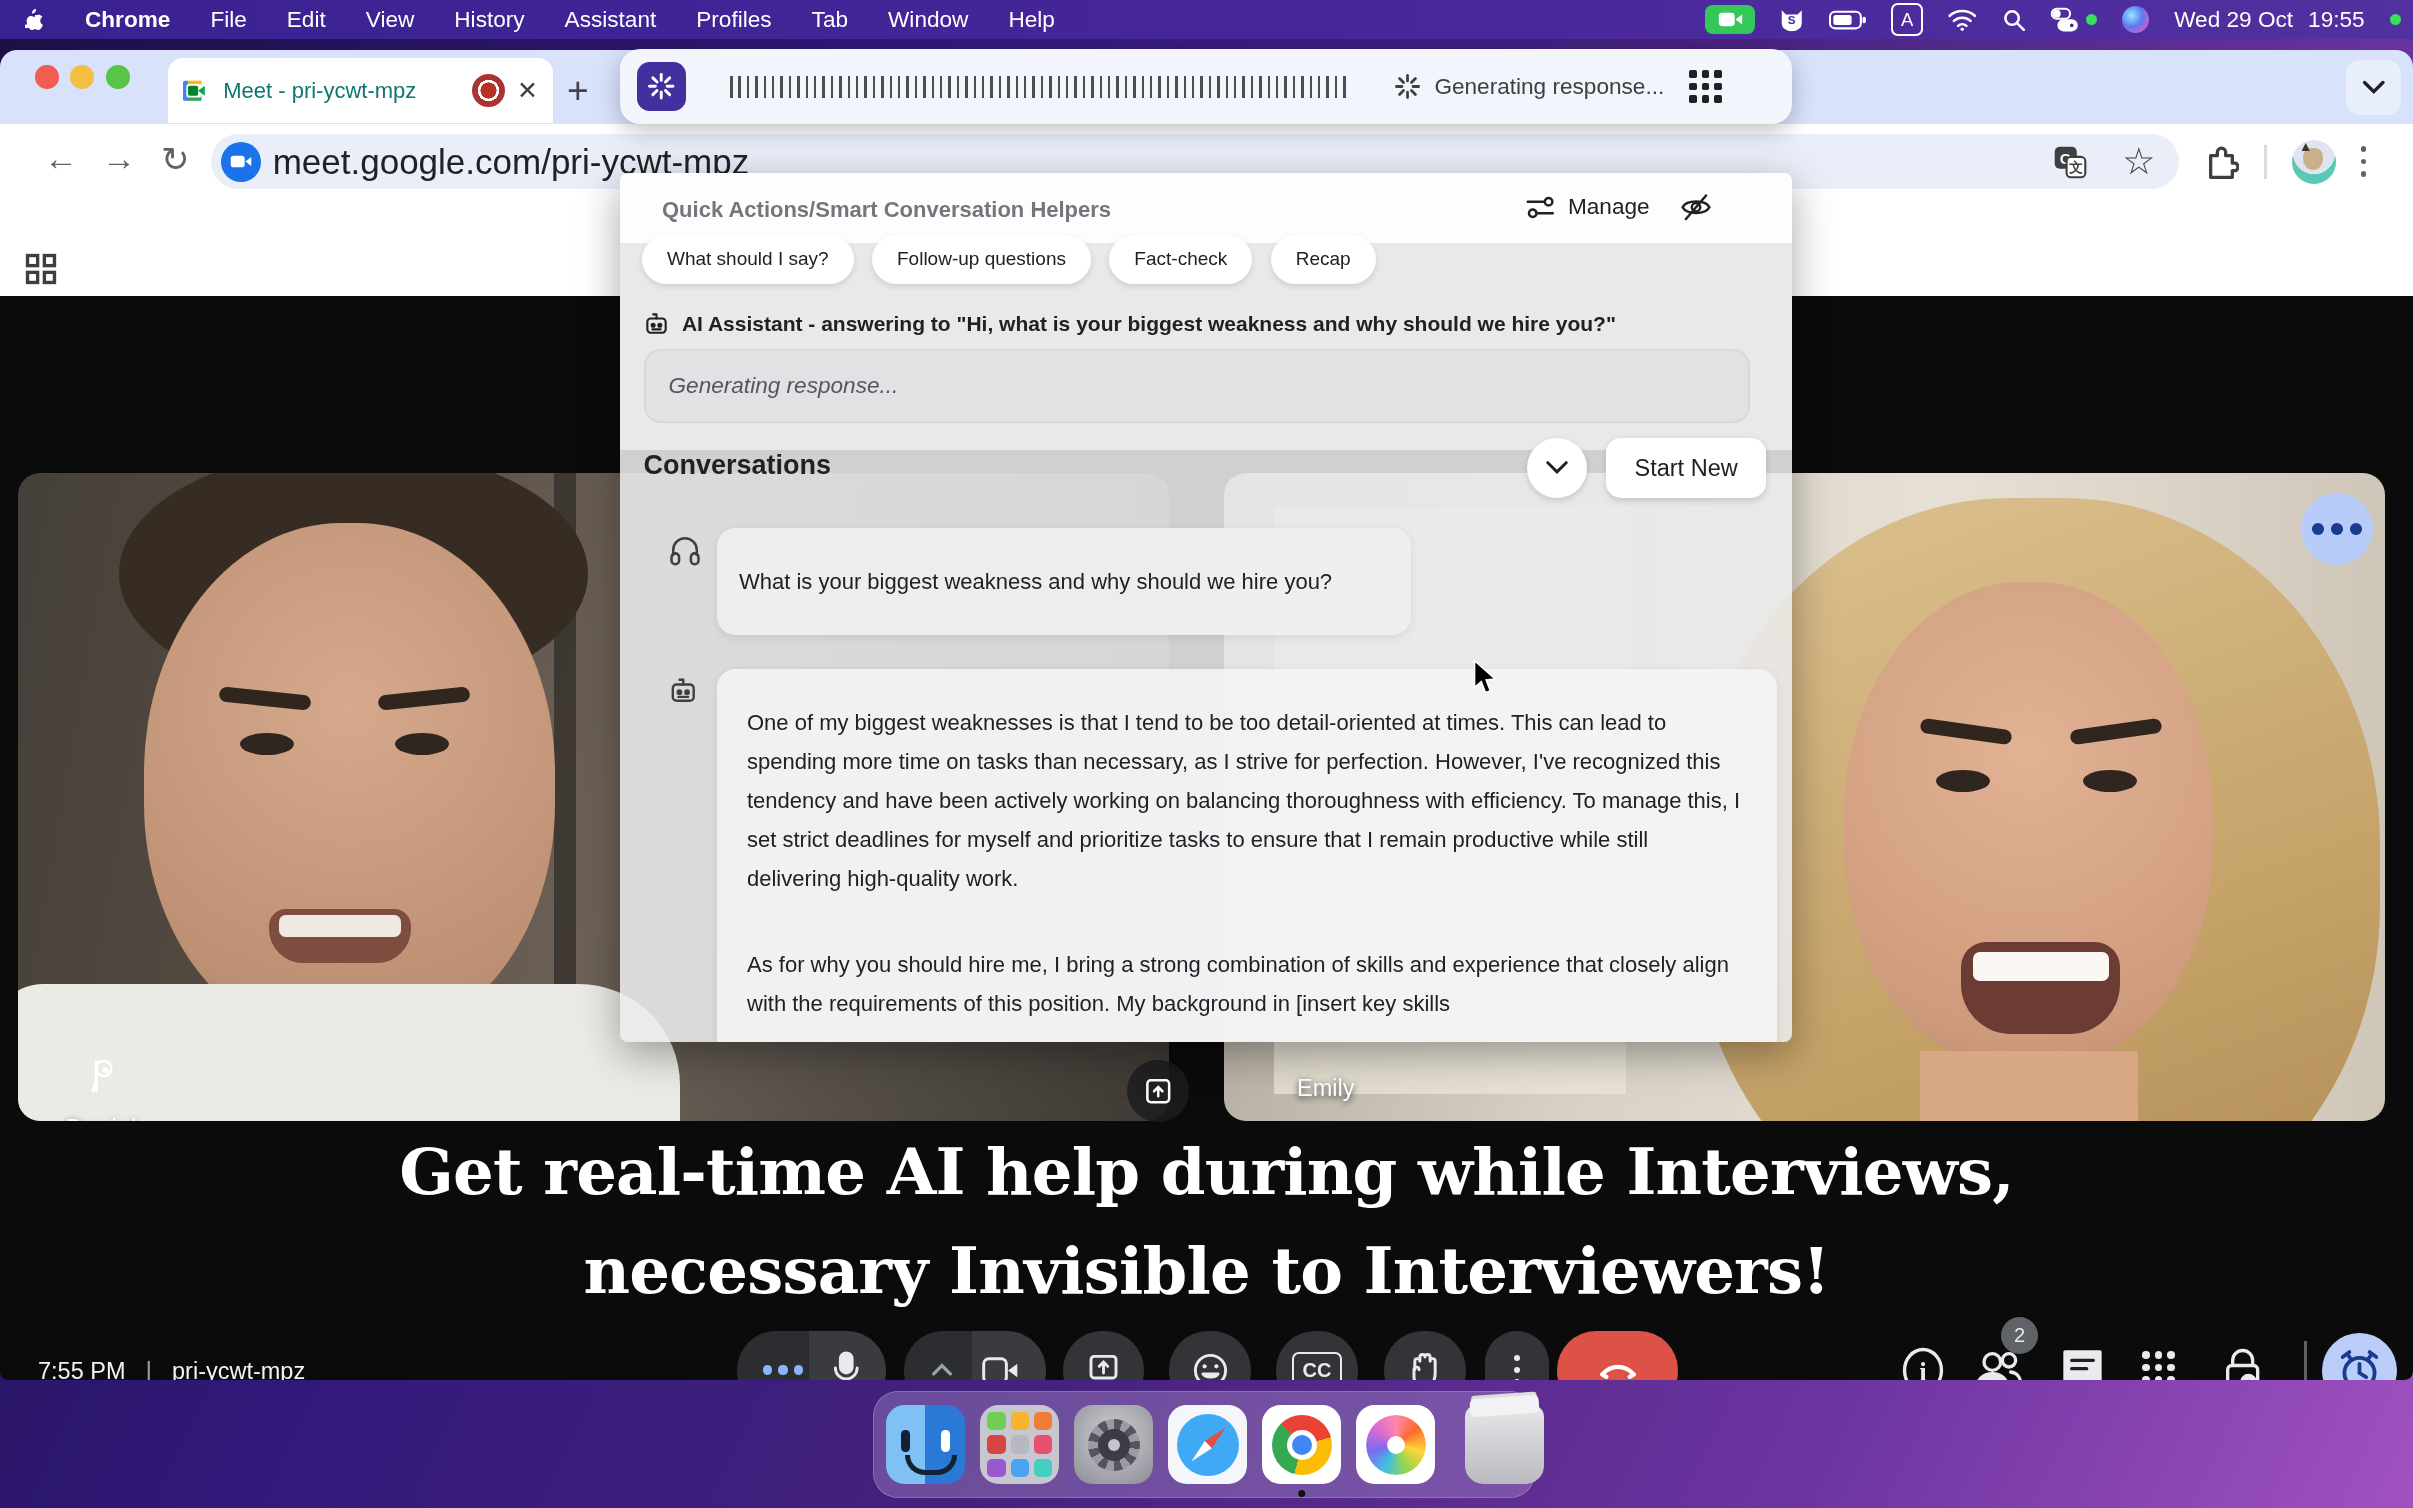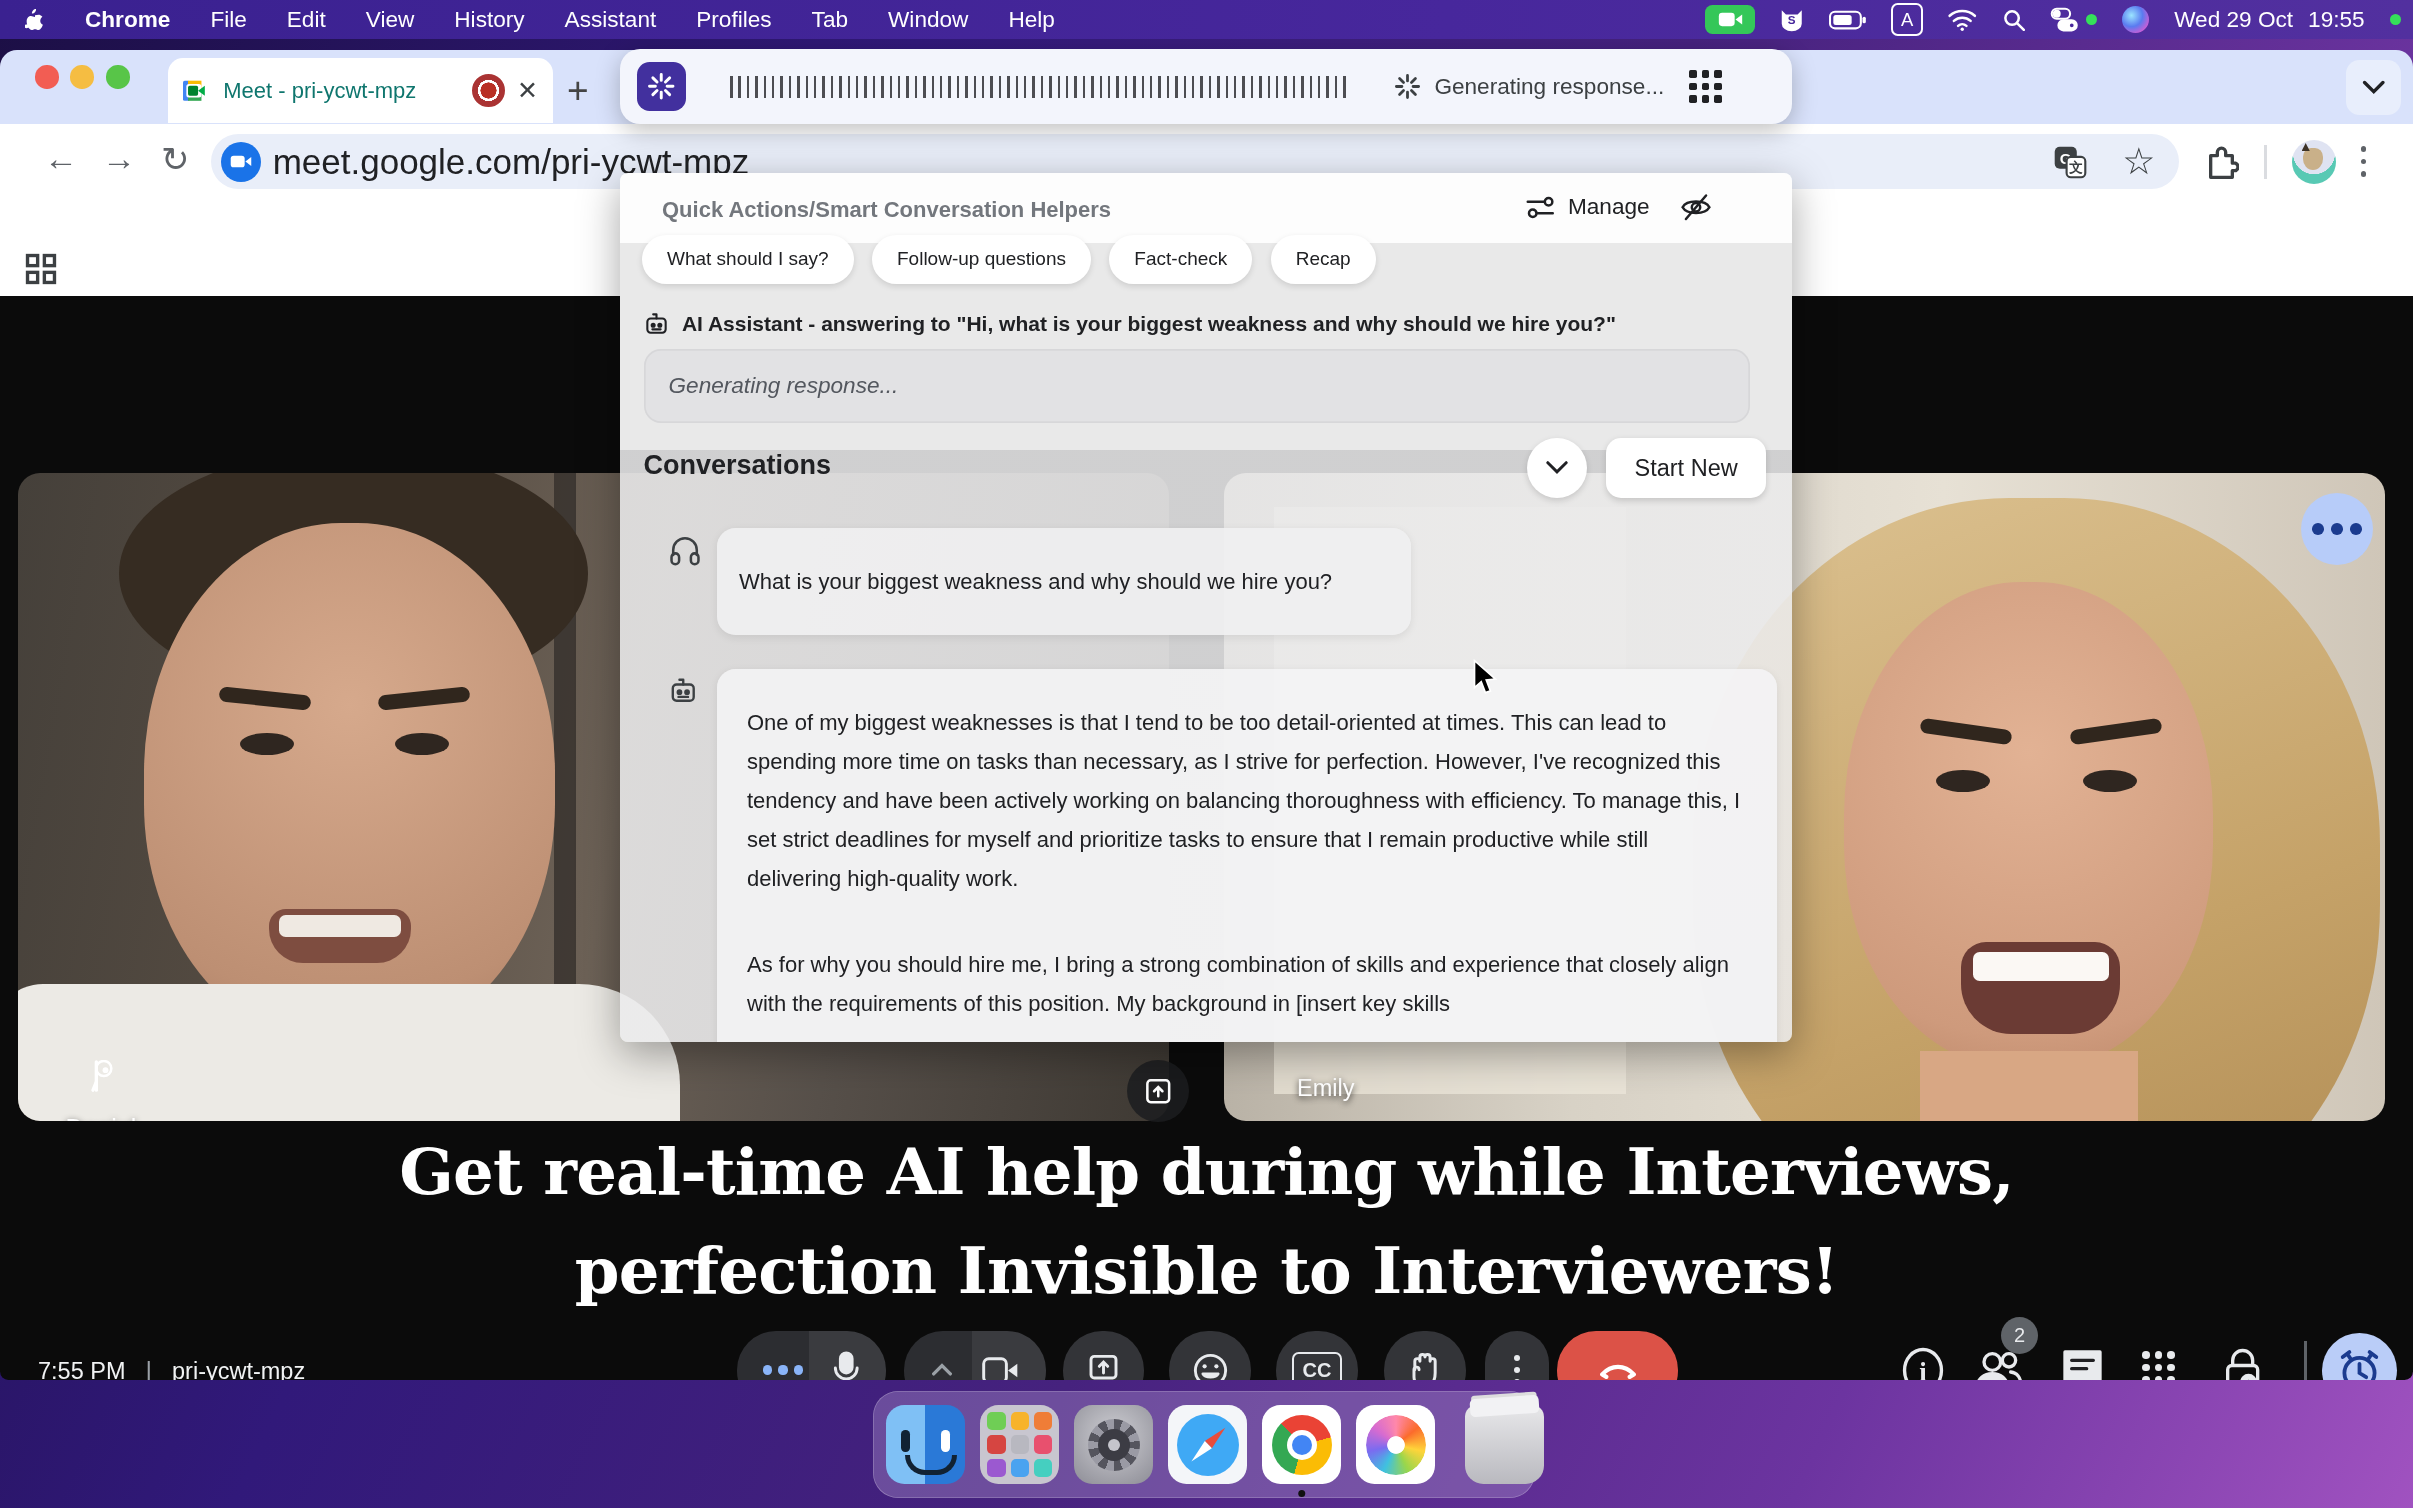--- a/index.html
+++ b/index.html
@@ -349,21 +349,21 @@
         <svg width="28.5" height="28.5" viewBox="0 0 34 34" fill="none" stroke="#fff" stroke-width="3">
             <rect x="4" y="4" width="26" height="26" rx="4"></rect>
             <path d="M17 23v-10M12 17l5-5 5 5" stroke-linecap="round"></path>
           </svg>
       </div>
       <div class="nametag abs" style="left:1297px;top:779px;z-index:4;font-size:23.5px;">
         <span>Emily</span>
       </div>
 
       <div class="headline abs" style="top:838px;">Get real-time AI help during while Interviews,</div>
-      <div class="headline abs" style="top:937px;">perfection Invisible to Interviewers!</div>
+      <div class="headline abs" style="top:937px;">necessary Invisible to Interviewers!</div>
 
       <div id="meetbar" class="abs" style="top:1011px;">
         <div id="meetinfo" class="abs">
           <span>7:55 PM</span>
           <span class="sep">|</span>
           <span>pri-ycwt-mpz</span>
         </div>
 
         <div class="ctl split abs" style="left:737px;width:149px;">
           <span class="bluedots" style="margin-right:28.5px;">

